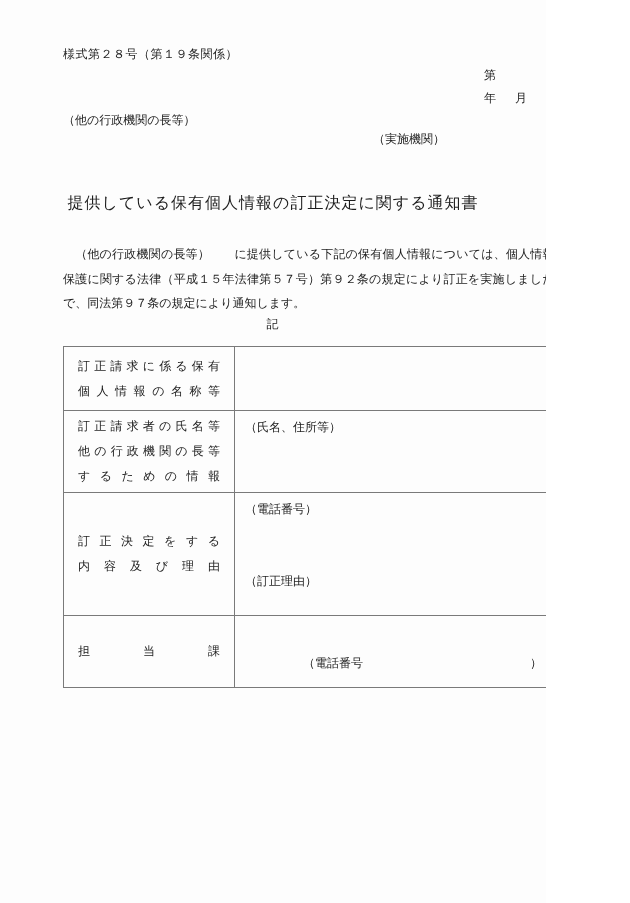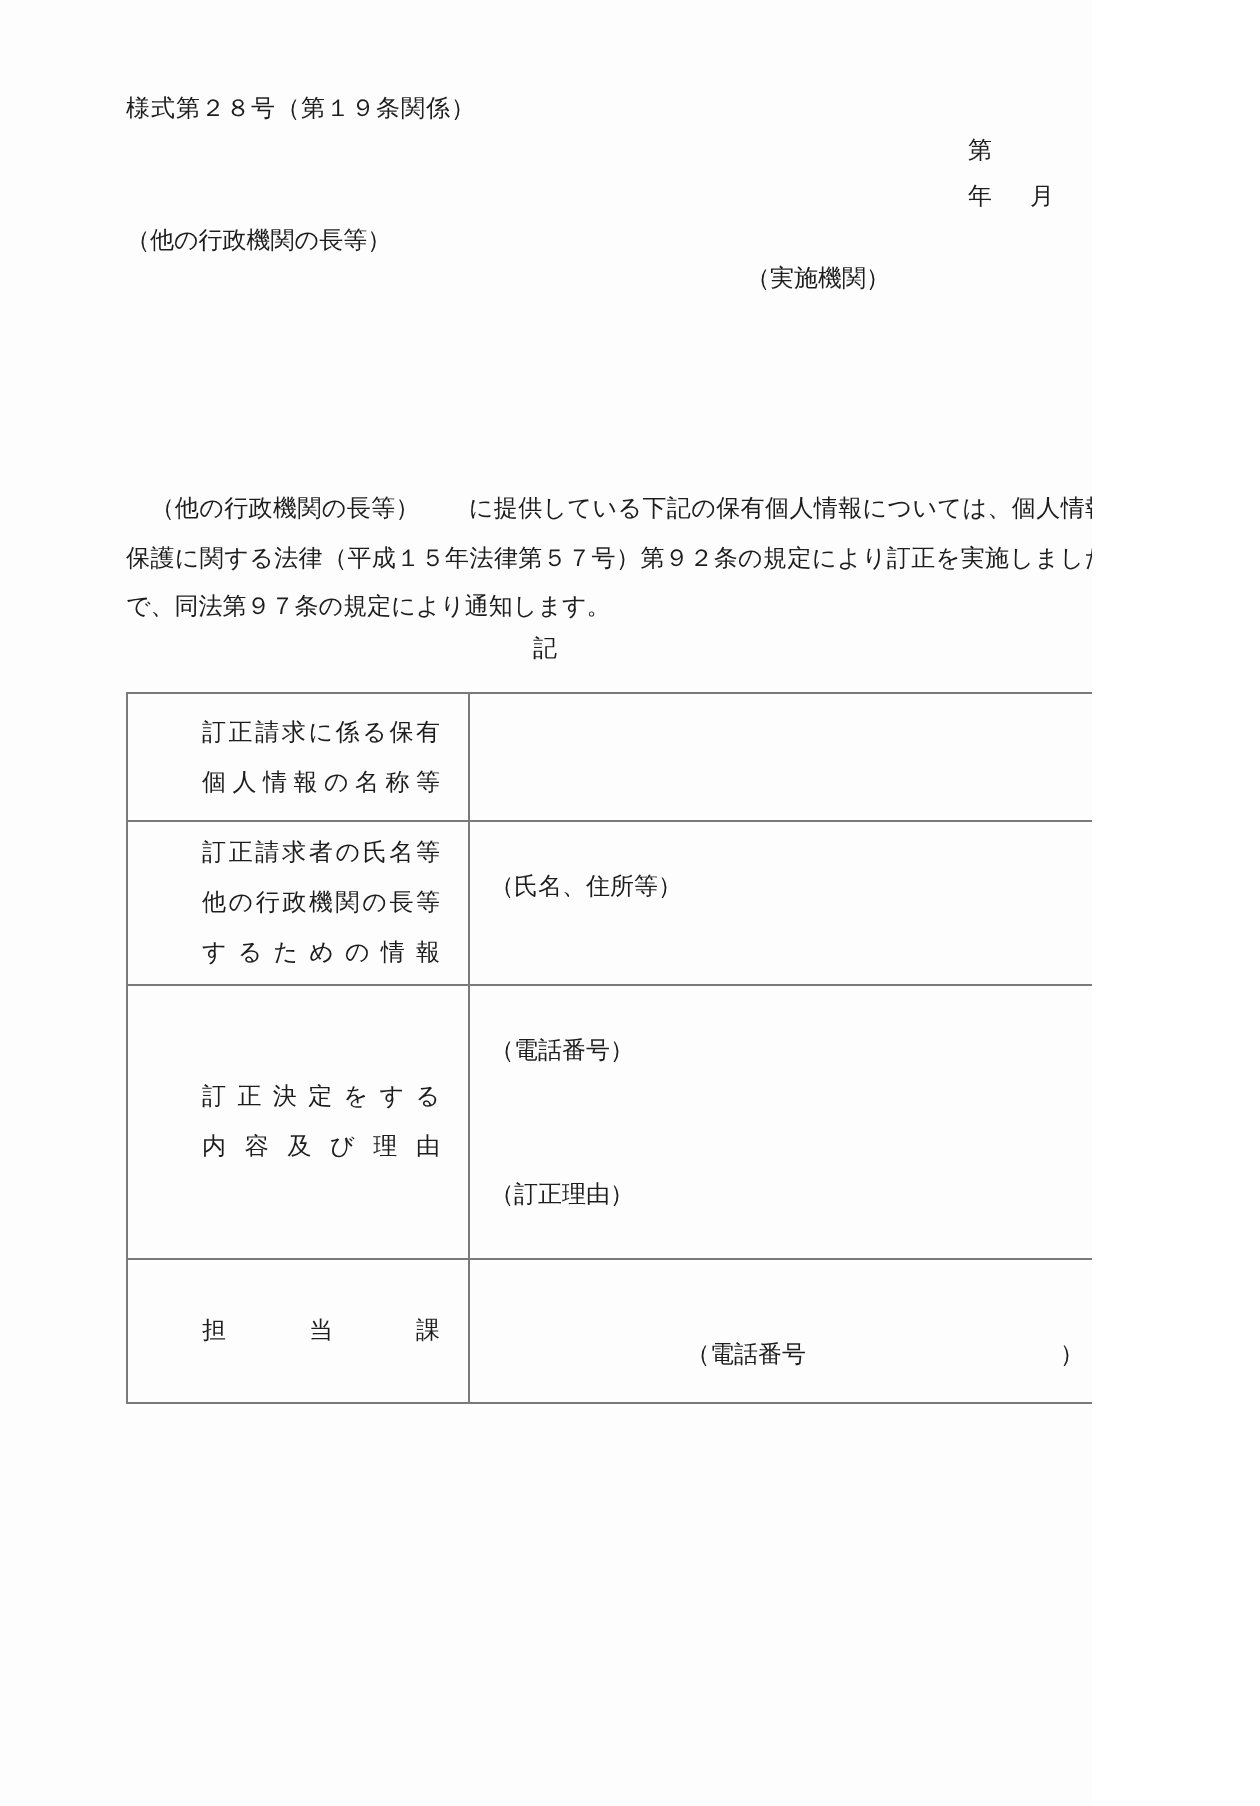--- a/index.html
+++ b/index.html
@@ -108,39 +108,38 @@
     font-weight: normal;
     vertical-align: middle;
     padding: 0 14px;
   }
   .jline {
     text-align: justify;
     text-align-last: justify;
     -moz-text-align-last: justify;
     text-justify: inter-character;
     line-height: 25px;
-    margin-left: 23px;
   }
   .form-table td {
     vertical-align: top;
-    padding: 24px 10px;
+    padding: 8px 10px;
     line-height: 16px;
   }
   tr.r1 { height: 64px; }
   tr.r2 { height: 82px; }
   tr.r3 { height: 61px; }
   tr.r4 { height: 123px; }
   tr.r5 { height: 55px; }
   tr.r6 { height: 72px; }
   .note-reason {
     margin-top: 56px;
   }
   td.phone-cell {
     vertical-align: bottom;
-    padding: 0 26px 16px 108px;
+    padding: 0 26px 16px 68px;
   }
   .phone-line {
     display: flex;
     justify-content: space-between;
   }
 </style>
 </head>
 <body>
 
 <div class="page">
@@ -157,20 +156,21 @@
     <span>月</span>
     <span>日</span>
   </div>
 
   <div class="addressee">（他の行政機関の長等）</div>
 
   <div class="issuer">（実施機関）</div>
 
   <div class="seal-box">印</div>
 
+  <h1 class="title">提供している保有個人情報の訂正決定に関する通知書</h1>
 
   <p class="body-text">　（他の行政機関の長等）　　に提供している下記の保有個人情報については、個人情報の保護に関する法律（平成１５年法律第５７号）第９２条の規定により訂正を実施しましたので、同法第９７条の規定により通知します。</p>
 
   <div class="record-marker">記</div>
 
   <table class="form-table">
     <colgroup>
       <col class="col-label">
       <col class="col-value">
     </colgroup>

